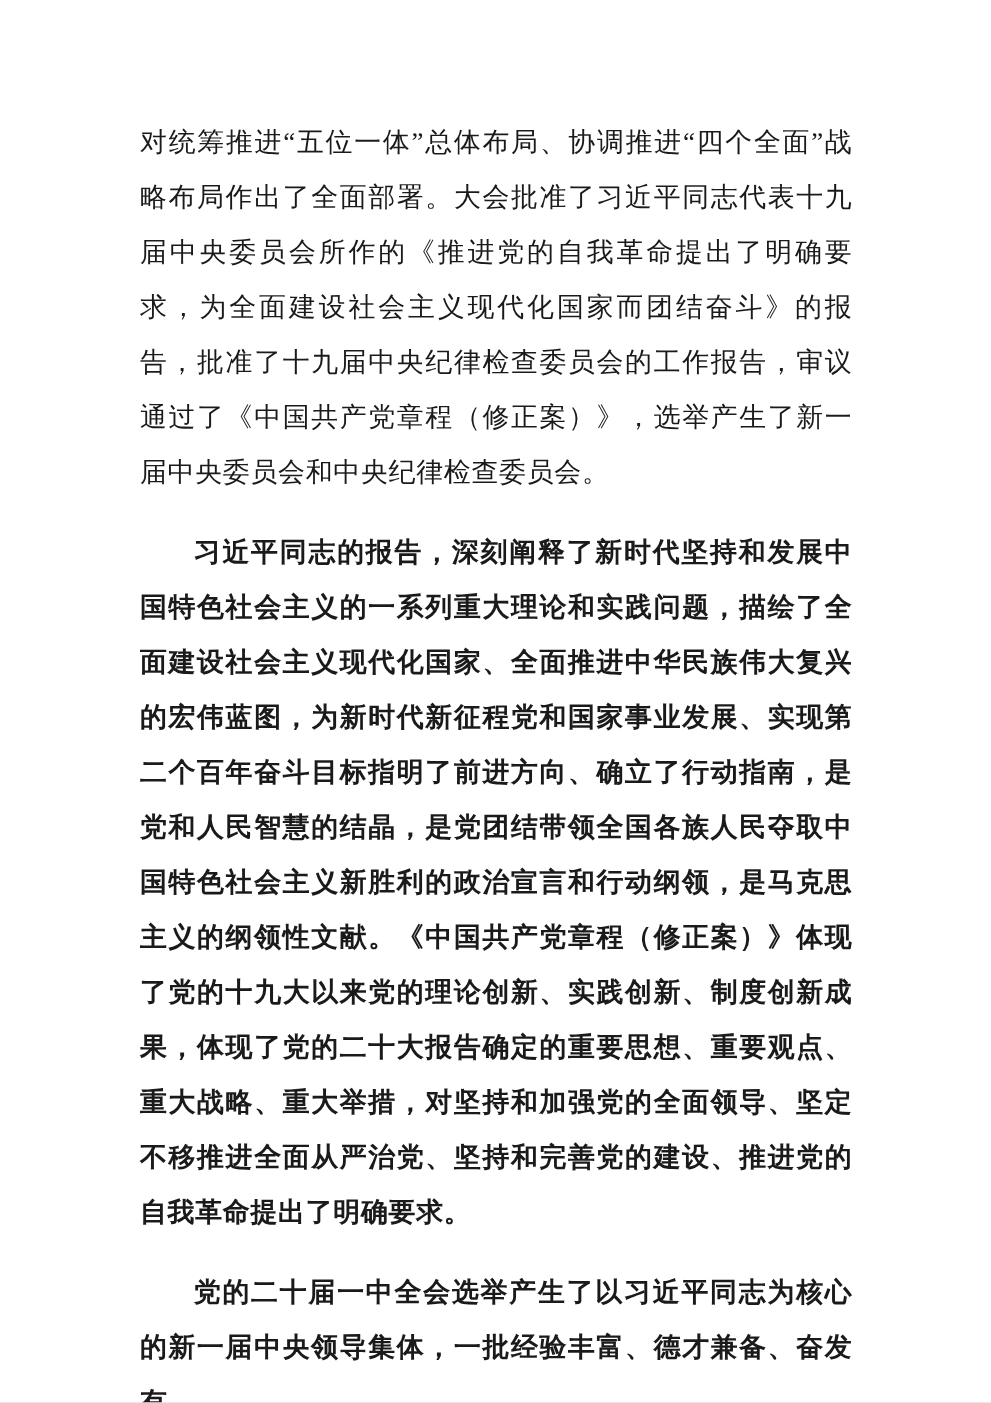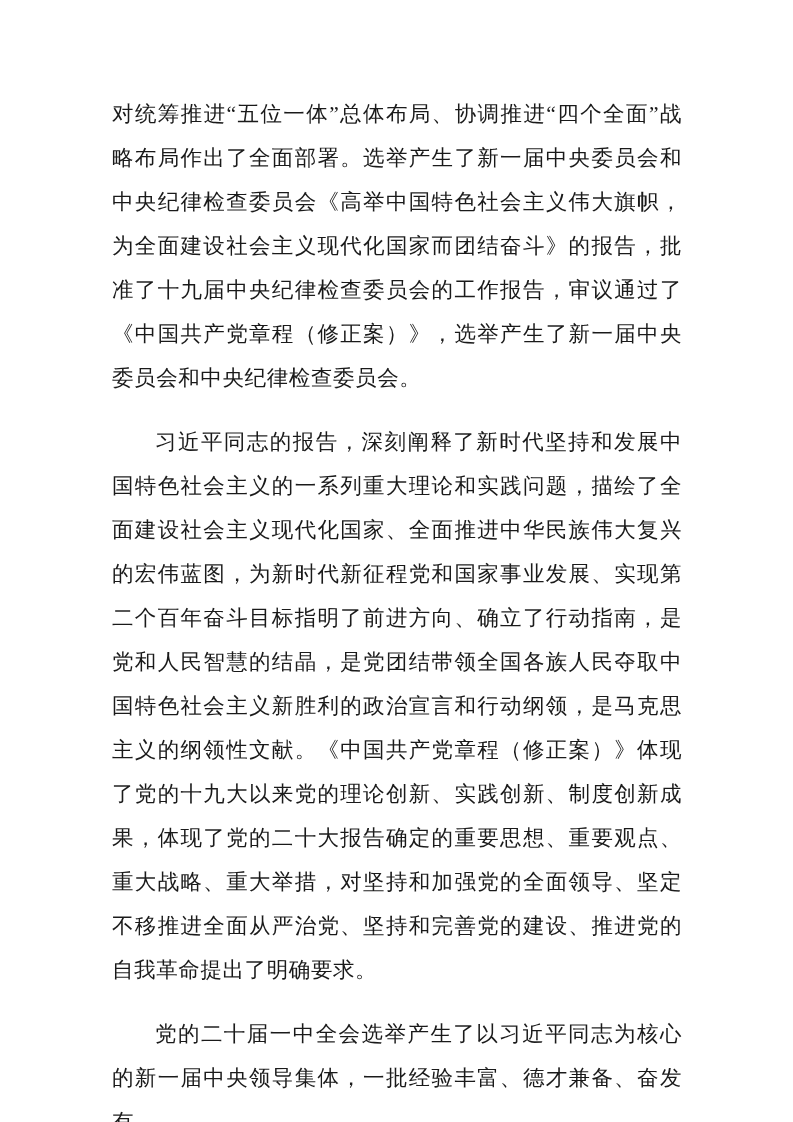--- a/index.html
+++ b/index.html
@@ -30,27 +30,28 @@
     font-size: 21.5px;
     line-height: 44px;
     letter-spacing: 0.6px;
     color: #1a1a1a;
     text-align: justify;
     text-justify: inter-character;
     font-family: "Liberation Serif", "DejaVu Serif", serif;
   }
   p.indent {
     text-indent: 2em;
+    font-weight: bold;
   }
   p.para:last-child {
     margin-bottom: 0;
   }
 </style>
 </head>
 <body>
 
 <div class="page">
   <div class="content">
-    <p class="para">对统筹推进“五位一体”总体布局、协调推进“四个全面”战略布局作出了全面部署。选举产生了新一届中央委员会和中央纪律检查委员会《高举中国特色社会主义伟大旗帜，为全面建设社会主义现代化国家而团结奋斗》的报告，批准了十九届中央纪律检查委员会的工作报告，审议通过了《中国共产党章程（修正案）》，选举产生了新一届中央委员会和中央纪律检查委员会。</p>
+    <p class="para">对统筹推进“五位一体”总体布局、协调推进“四个全面”战略布局作出了全面部署。大会批准了习近平同志代表十九届中央委员会所作的《推进党的自我革命提出了明确要求，为全面建设社会主义现代化国家而团结奋斗》的报告，批准了十九届中央纪律检查委员会的工作报告，审议通过了《中国共产党章程（修正案）》，选举产生了新一届中央委员会和中央纪律检查委员会。</p>
     <p class="para indent">习近平同志的报告，深刻阐释了新时代坚持和发展中国特色社会主义的一系列重大理论和实践问题，描绘了全面建设社会主义现代化国家、全面推进中华民族伟大复兴的宏伟蓝图，为新时代新征程党和国家事业发展、实现第二个百年奋斗目标指明了前进方向、确立了行动指南，是党和人民智慧的结晶，是党团结带领全国各族人民夺取中国特色社会主义新胜利的政治宣言和行动纲领，是马克思主义的纲领性文献。《中国共产党章程（修正案）》体现了党的十九大以来党的理论创新、实践创新、制度创新成果，体现了党的二十大报告确定的重要思想、重要观点、重大战略、重大举措，对坚持和加强党的全面领导、坚定不移推进全面从严治党、坚持和完善党的建设、推进党的自我革命提出了明确要求。</p>
     <p class="para indent">党的二十届一中全会选举产生了以习近平同志为核心的新一届中央领导集体，一批经验丰富、德才兼备、奋发有</p>
   </div>
 </div>
 
 </body></html>

